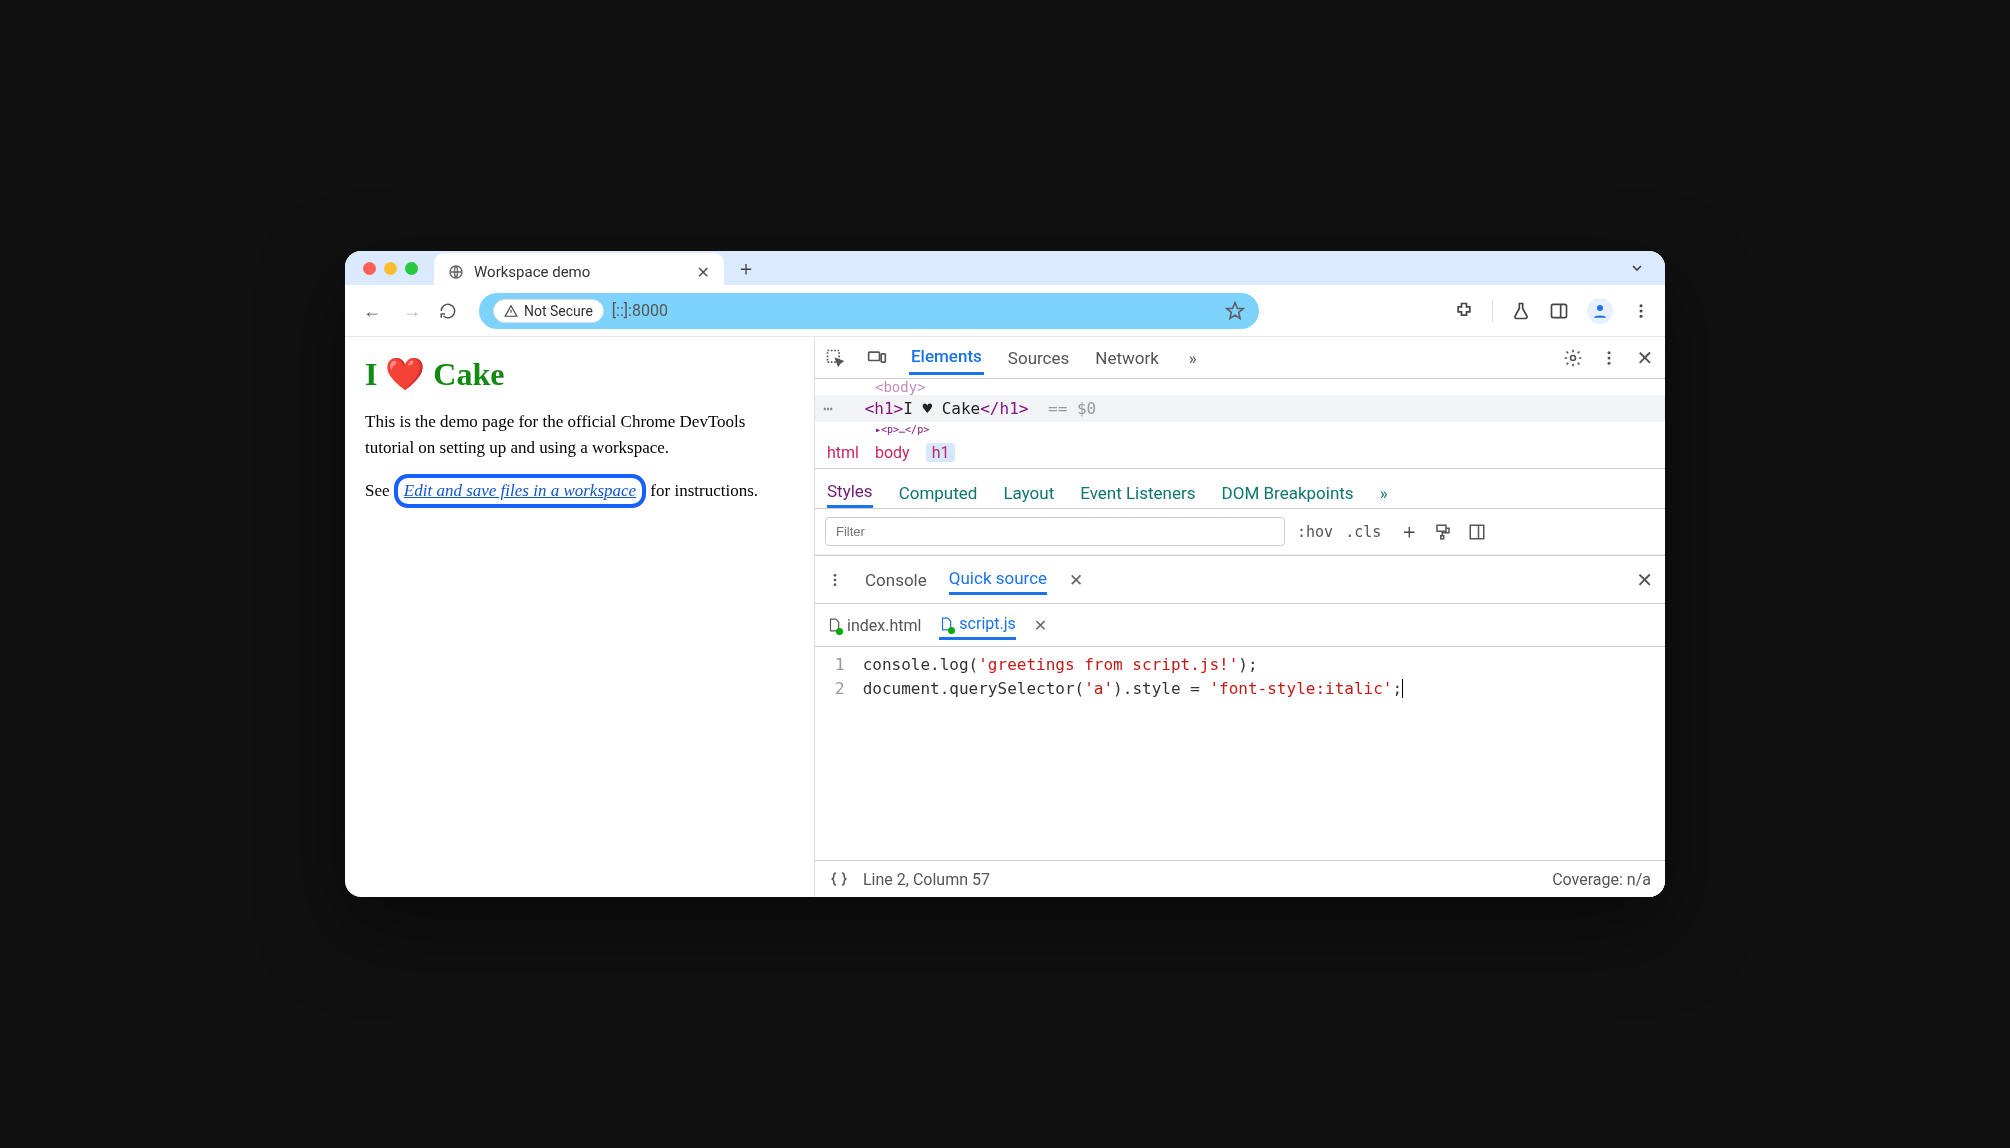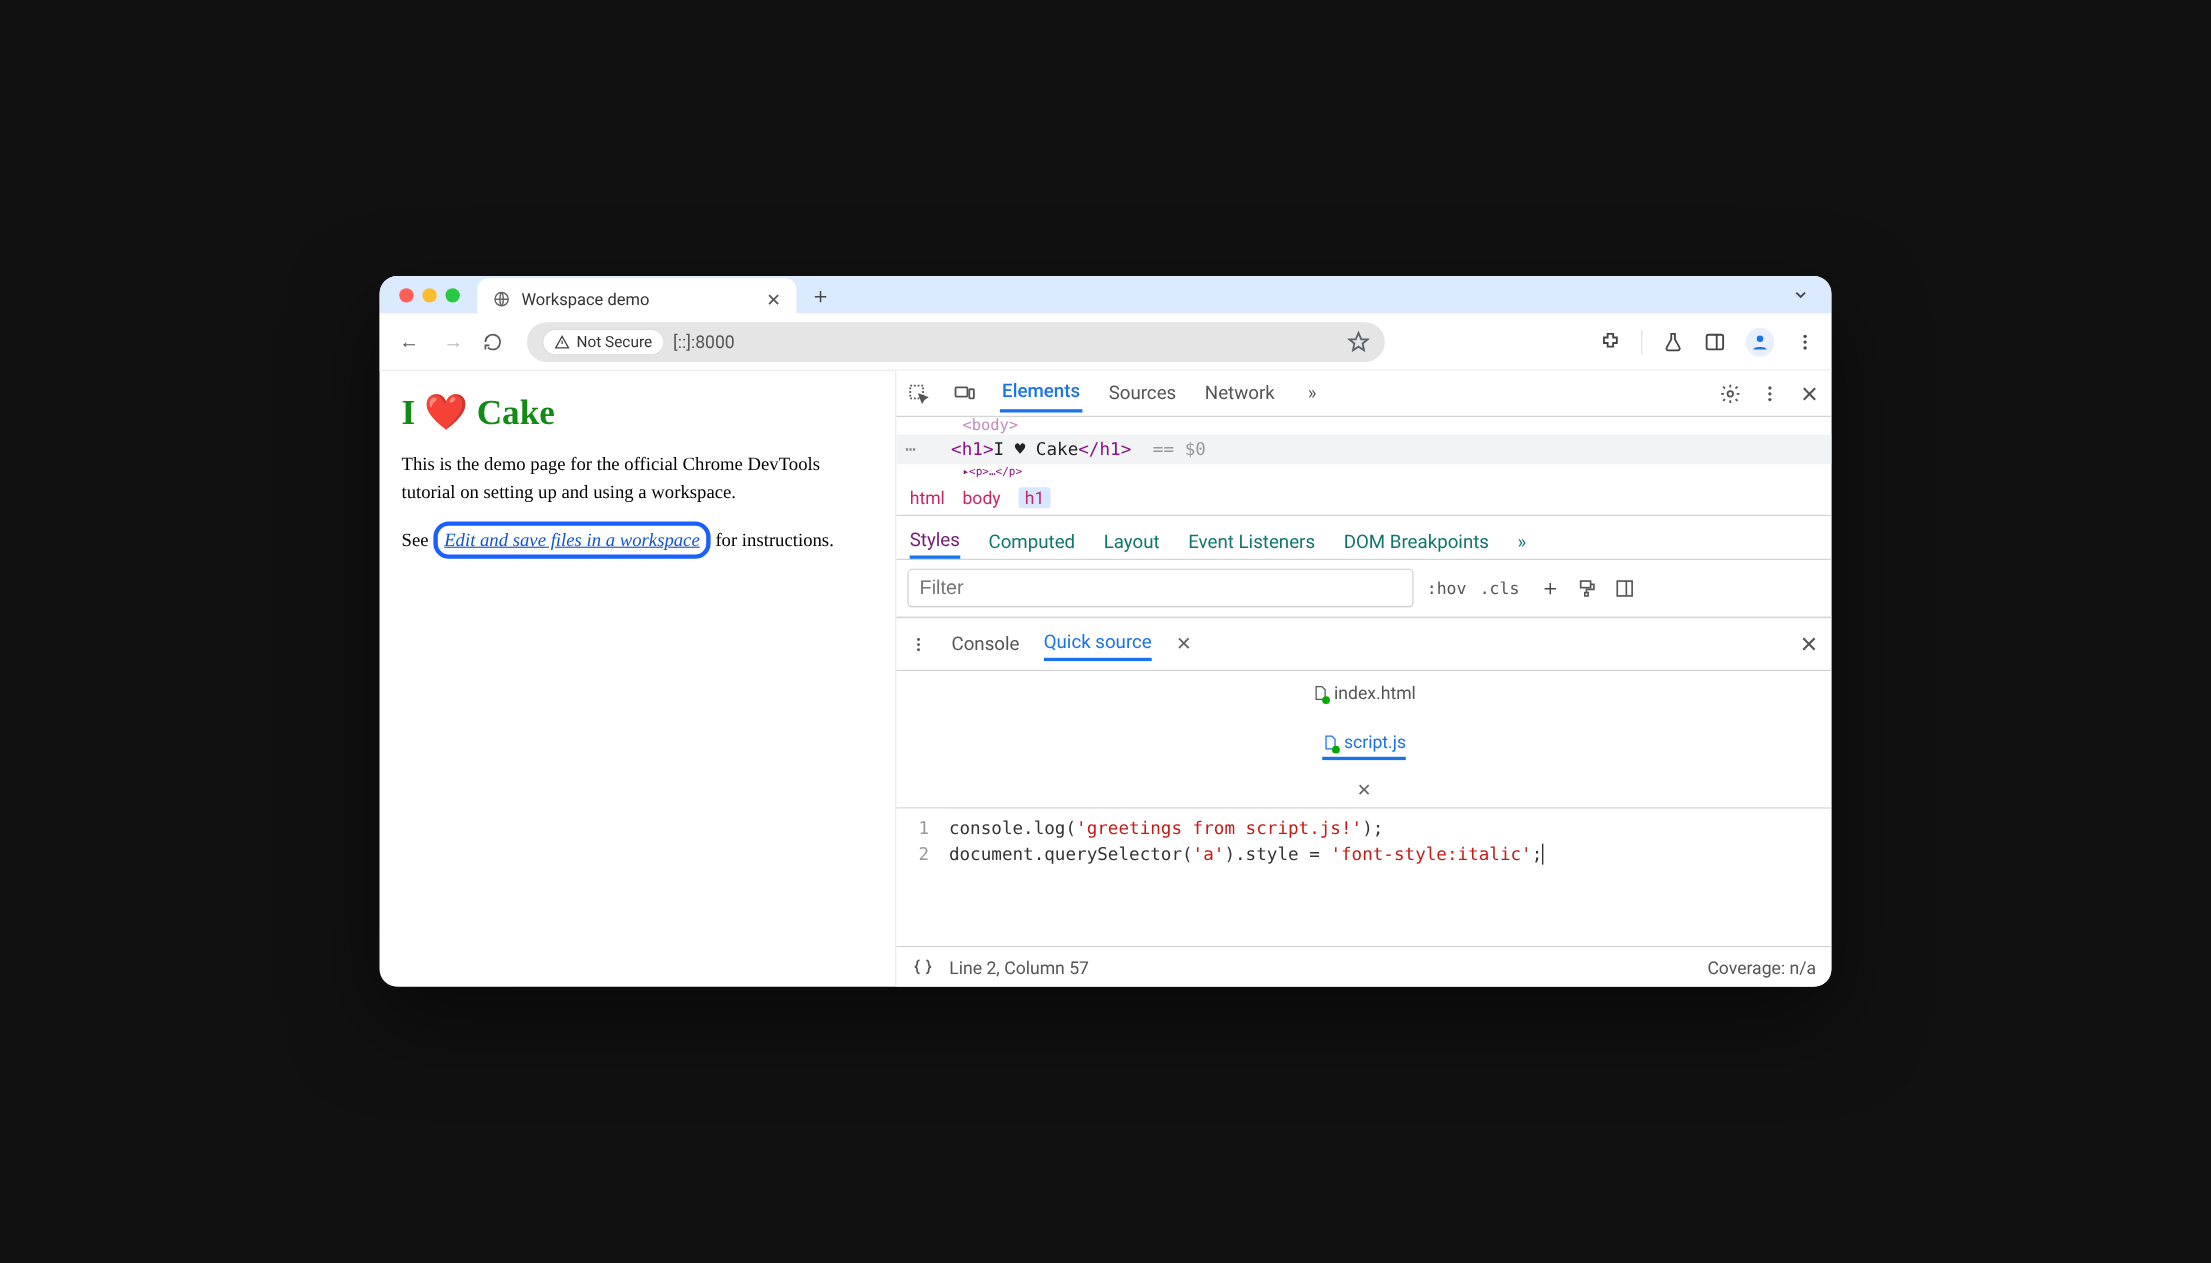--- a/index.html
+++ b/index.html
@@ -58,21 +58,21 @@
     display: flex;
     align-items: center;
     padding: 0 14px;
     gap: 14px;
     border-bottom: 1px solid #e8e8e8;
   }
   .navbtn { width:26px; text-align:center; color:#555; font-size:18px; cursor:pointer;}
   .navbtn.disabled { color:#bbb; }
   .addr {
     flex: 1;
-    background: #e5e5e5;
+    background: #7dd3fc;
     border-radius: 22px;
     height: 36px;
     display: flex;
     align-items: center;
     padding: 0 14px;
     gap: 8px;
     color: #333;
     font-size: 16px;
     max-width: 780px;
   }
@@ -123,32 +123,32 @@
 
   .breadcrumb{display:flex;gap:16px;padding:6px 12px;border-bottom:1px solid #d0d0d0;font-size:16px;color:#c72664;}
   .breadcrumb span{cursor:pointer;}
   .breadcrumb .sel{background:#d6e7ff;padding:0 6px;border-radius:3px;}
 
   .styles-tabs{display:flex;gap:26px;padding:8px 12px 0;border-bottom:1px solid #d0d0d0;font-size:17px;align-items:center;}
   .styles-tabs .st{cursor:pointer;padding:4px 0;color:#0f766e;}
   .styles-tabs .st.active{color:#701a75;border-bottom:3px solid #1a73e8;}
 
   .filterrow{display:flex;align-items:center;gap:12px;padding:8px 10px;border-bottom:1px solid #eee;}
-  .filterrow input{flex:0 0 460px;border:1px solid #ccc;border-radius:4px;padding:6px 10px;font-size:18px;}
+  .filterrow input{flex:0 0 460px;border:1px solid #ccc;border-radius:4px;padding:6px 10px;font-size:13px;}
   .filterrow .pill{font-family:Menlo,monospace;font-size:15px;color:#555;cursor:pointer;}
   .filterrow .rbtns{display:flex;gap:14px;margin-left:6px;}
 
   .drawer-tabs{display:flex;gap:22px;align-items:center;padding:8px 12px;border-top:1px solid #d0d0d0;border-bottom:1px solid #d0d0d0;font-size:17px;}
   .drawer-tabs .dt{cursor:pointer;color:#555;padding:4px 0;}
   .drawer-tabs .dt.active{color:#1a73e8;border-bottom:3px solid #1a73e8;}
   .drawer-tabs .x{cursor:pointer;color:#666;}
   .drawer-tabs .closeall{margin-left:auto;cursor:pointer;font-size:20px;color:#555;}
   .drawer-tabs .kebab{color:#555;cursor:pointer;}
 
-  .filetabs{display:flex;gap:18px;padding:6px 12px;border-bottom:1px solid #d0d0d0;font-size:16px;align-items:center;flex-direction:column;}
+  .filetabs{display:flex;gap:18px;padding:6px 12px;border-bottom:1px solid #d0d0d0;font-size:16px;align-items:center;}
   .filetabs .ft{display:flex;align-items:center;gap:6px;cursor:pointer;padding:4px 0;color:#555;}
   .filetabs .ft.active{color:#1a73e8;border-bottom:3px solid #1a73e8;}
   .filetabs .fx{cursor:pointer;color:#666;}
   .fileicon{width:14px;height:16px;position:relative;}
   .fileicon svg{width:14px;height:16px;}
   .gdot{position:absolute;right:-2px;bottom:-2px;width:7px;height:7px;border-radius:50%;background:#0a0;}
 
   .codearea{display:flex;font-family:Menlo,Consolas,monospace;font-size:16px;flex:1;overflow:hidden;}
   .gutter{background:#fff;color:#999;text-align:right;padding:6px 14px 6px 20px;font-size:16px;line-height:1.5;}
   .code{padding:6px 4px;line-height:1.5;white-space:pre;}

